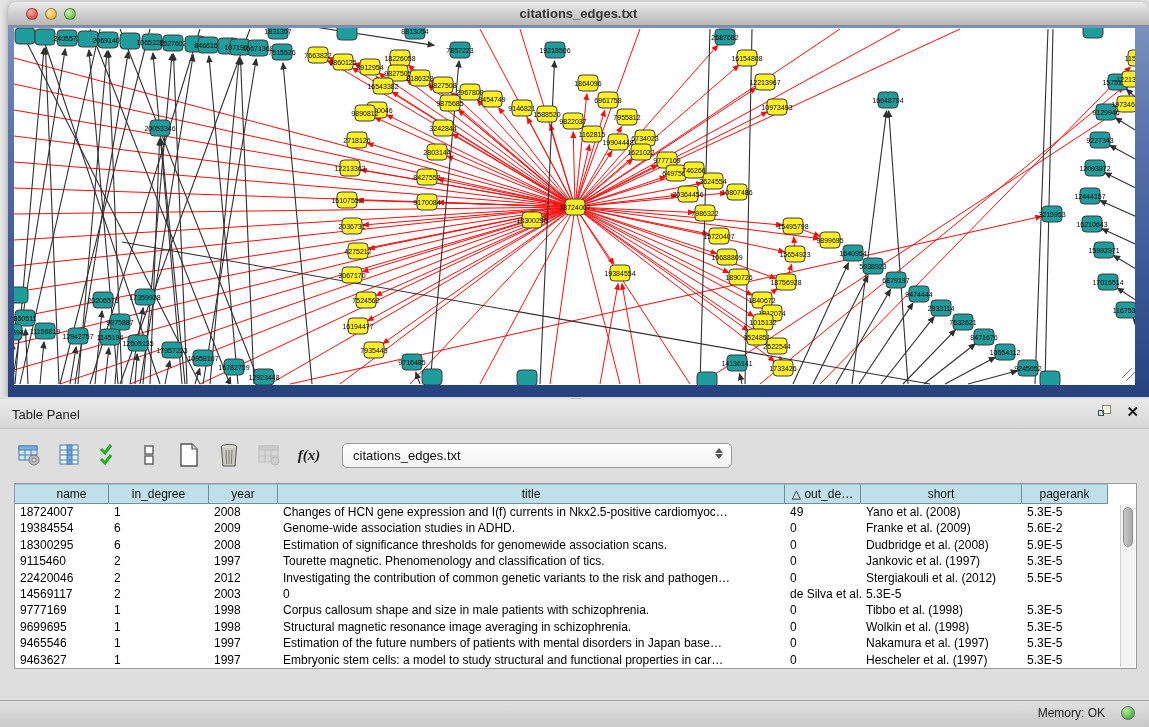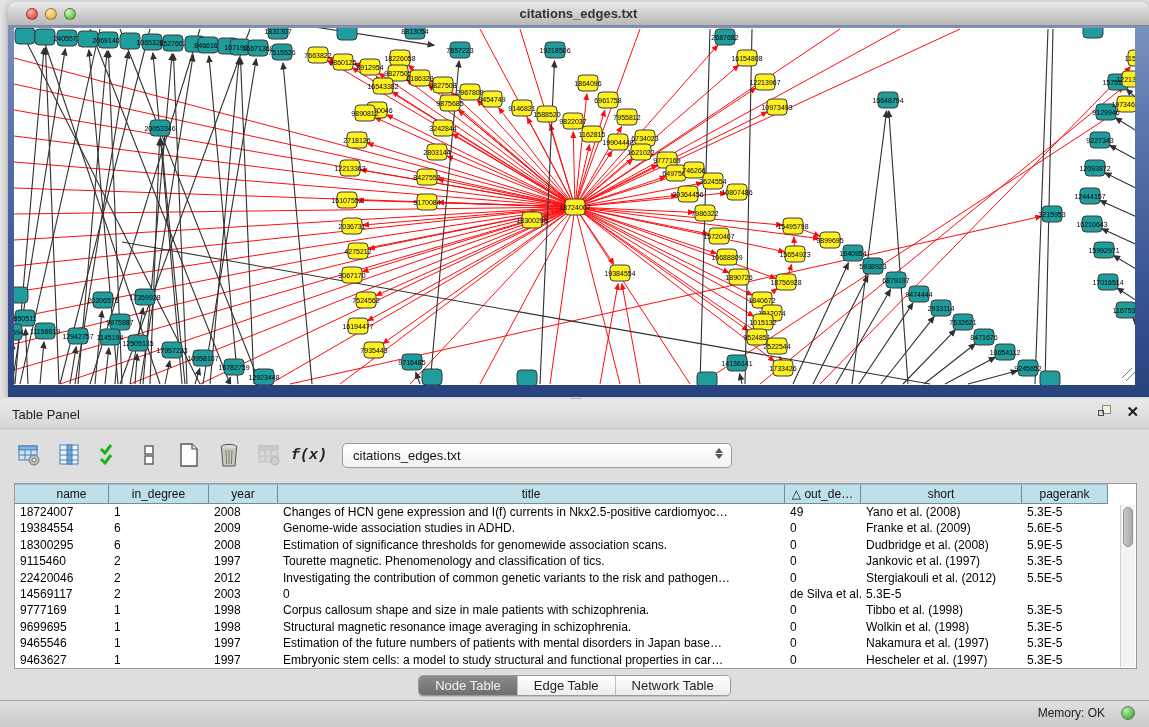--- a/index.html
+++ b/index.html
@@ -40,21 +40,21 @@
   .float-icon .sq1 { position:absolute; left:4px; top:0; width:9px; height:9px;
     border:1.5px solid #8d8d5e; background:#f2f2e2; }
   .float-icon .sq2 { position:absolute; left:0; top:5px; width:6px; height:6px;
     border:1.5px solid #3c4e66; }
   .close-x { font-size:15px; font-weight:bold; color:#1a1a1a; line-height:14px; }
 
   .toolbar { position:absolute; left:14px; top:40px; height:36px; display:flex;
     align-items:center; gap:10px; }
   .tool-btn { width:30px; height:30px; display:flex; align-items:center;
     justify-content:center; }
-  .fx-label { font-family:Liberation Mono, monospace; font-style:italic;
+  .fx-label { font-family:Liberation Serif, serif; font-style:italic;
     font-size:15px; font-weight:bold; color:#222; }
   .tbl-dropdown { position:relative; margin-left:8px; width:390px; height:25px;
     background:linear-gradient(180deg,#ffffff,#f2f2f2); border:1px solid #9a9a9a;
     border-radius:5px; display:flex; align-items:center; padding:0 10px;
     font-size:13px; color:#111; box-shadow:inset 0 1px 0 #fff; }
   .dd-stepper { position:absolute; right:8px; top:4px; display:flex;
     flex-direction:column; gap:1px; }
   .dd-stepper i { width:0; height:0; border-left:4px solid transparent;
     border-right:4px solid transparent; }
   .dd-stepper .up { border-bottom:5px solid #555; }
@@ -905,21 +905,21 @@
             <div class="td">Yano et al. (2008)</div>
             <div class="td">5.3E-5</div>
           </div>
           <div class="tbl-grid">
             <div class="td">19384554</div>
             <div class="td">6</div>
             <div class="td">2009</div>
             <div class="td">Genome-wide association studies in ADHD.</div>
             <div class="td">0</div>
             <div class="td">Franke et al. (2009)</div>
-            <div class="td">5.6E-5</div>
+            <div class="td">5.6E-2</div>
           </div>
           <div class="tbl-grid">
             <div class="td">18300295</div>
             <div class="td">6</div>
             <div class="td">2008</div>
             <div class="td">Estimation of significance thresholds for genomewide association scans.</div>
             <div class="td">0</div>
             <div class="td">Dudbridge et al. (2008)</div>
             <div class="td">5.9E-5</div>
           </div>
@@ -984,27 +984,20 @@
             <div class="td">0</div>
             <div class="td">Hescheler et al. (1997)</div>
             <div class="td">5.3E-5</div>
           </div>
         </div>
       <div class="vscroll">
         <div class="vthumb"></div>
       </div>
     </div>
 
-    <div class="tab-bar">
-      <div class="segmented">
-        <span class="seg selected">Node Table</span>
-        <span class="seg">Edge Table</span>
-        <span class="seg">Network Table</span>
-      </div>
-    </div>
   </div>
 
   <div class="status-bar">
     <div class="mem-wrap">
       <span class="mem-label">Memory: OK</span>
       <span class="mem-dot"></span>
     </div>
   </div>
 
 </div>

